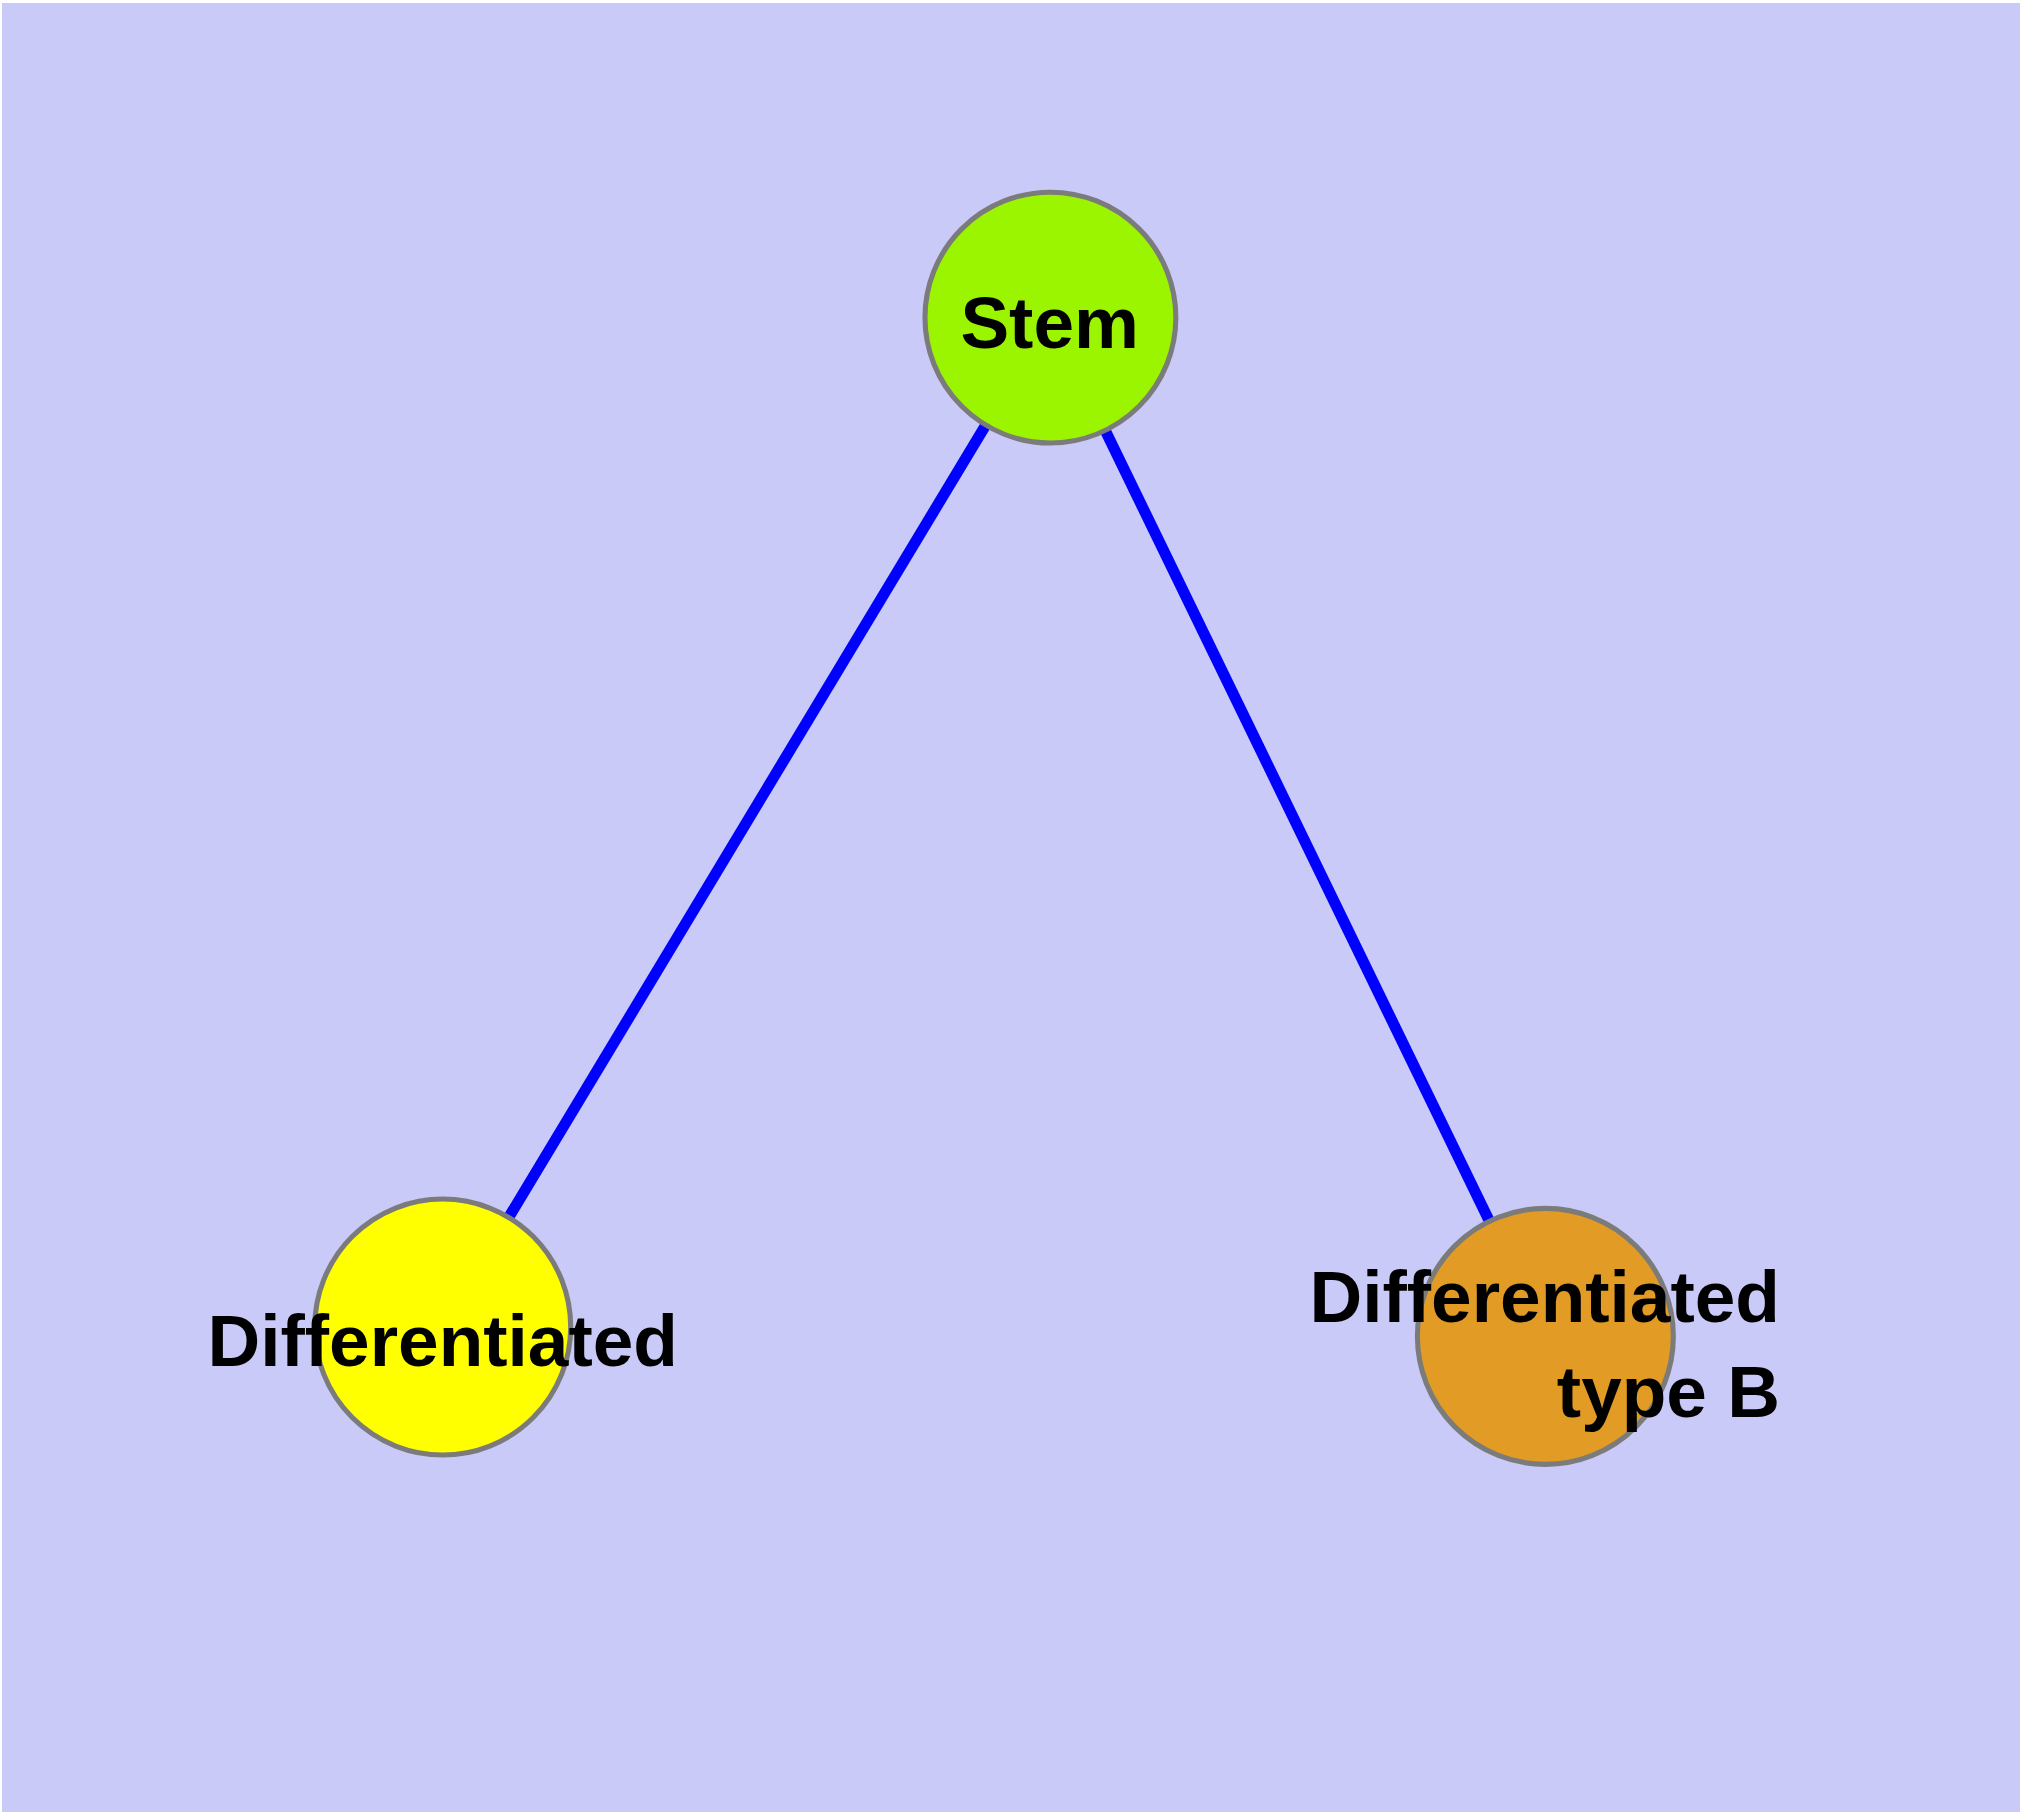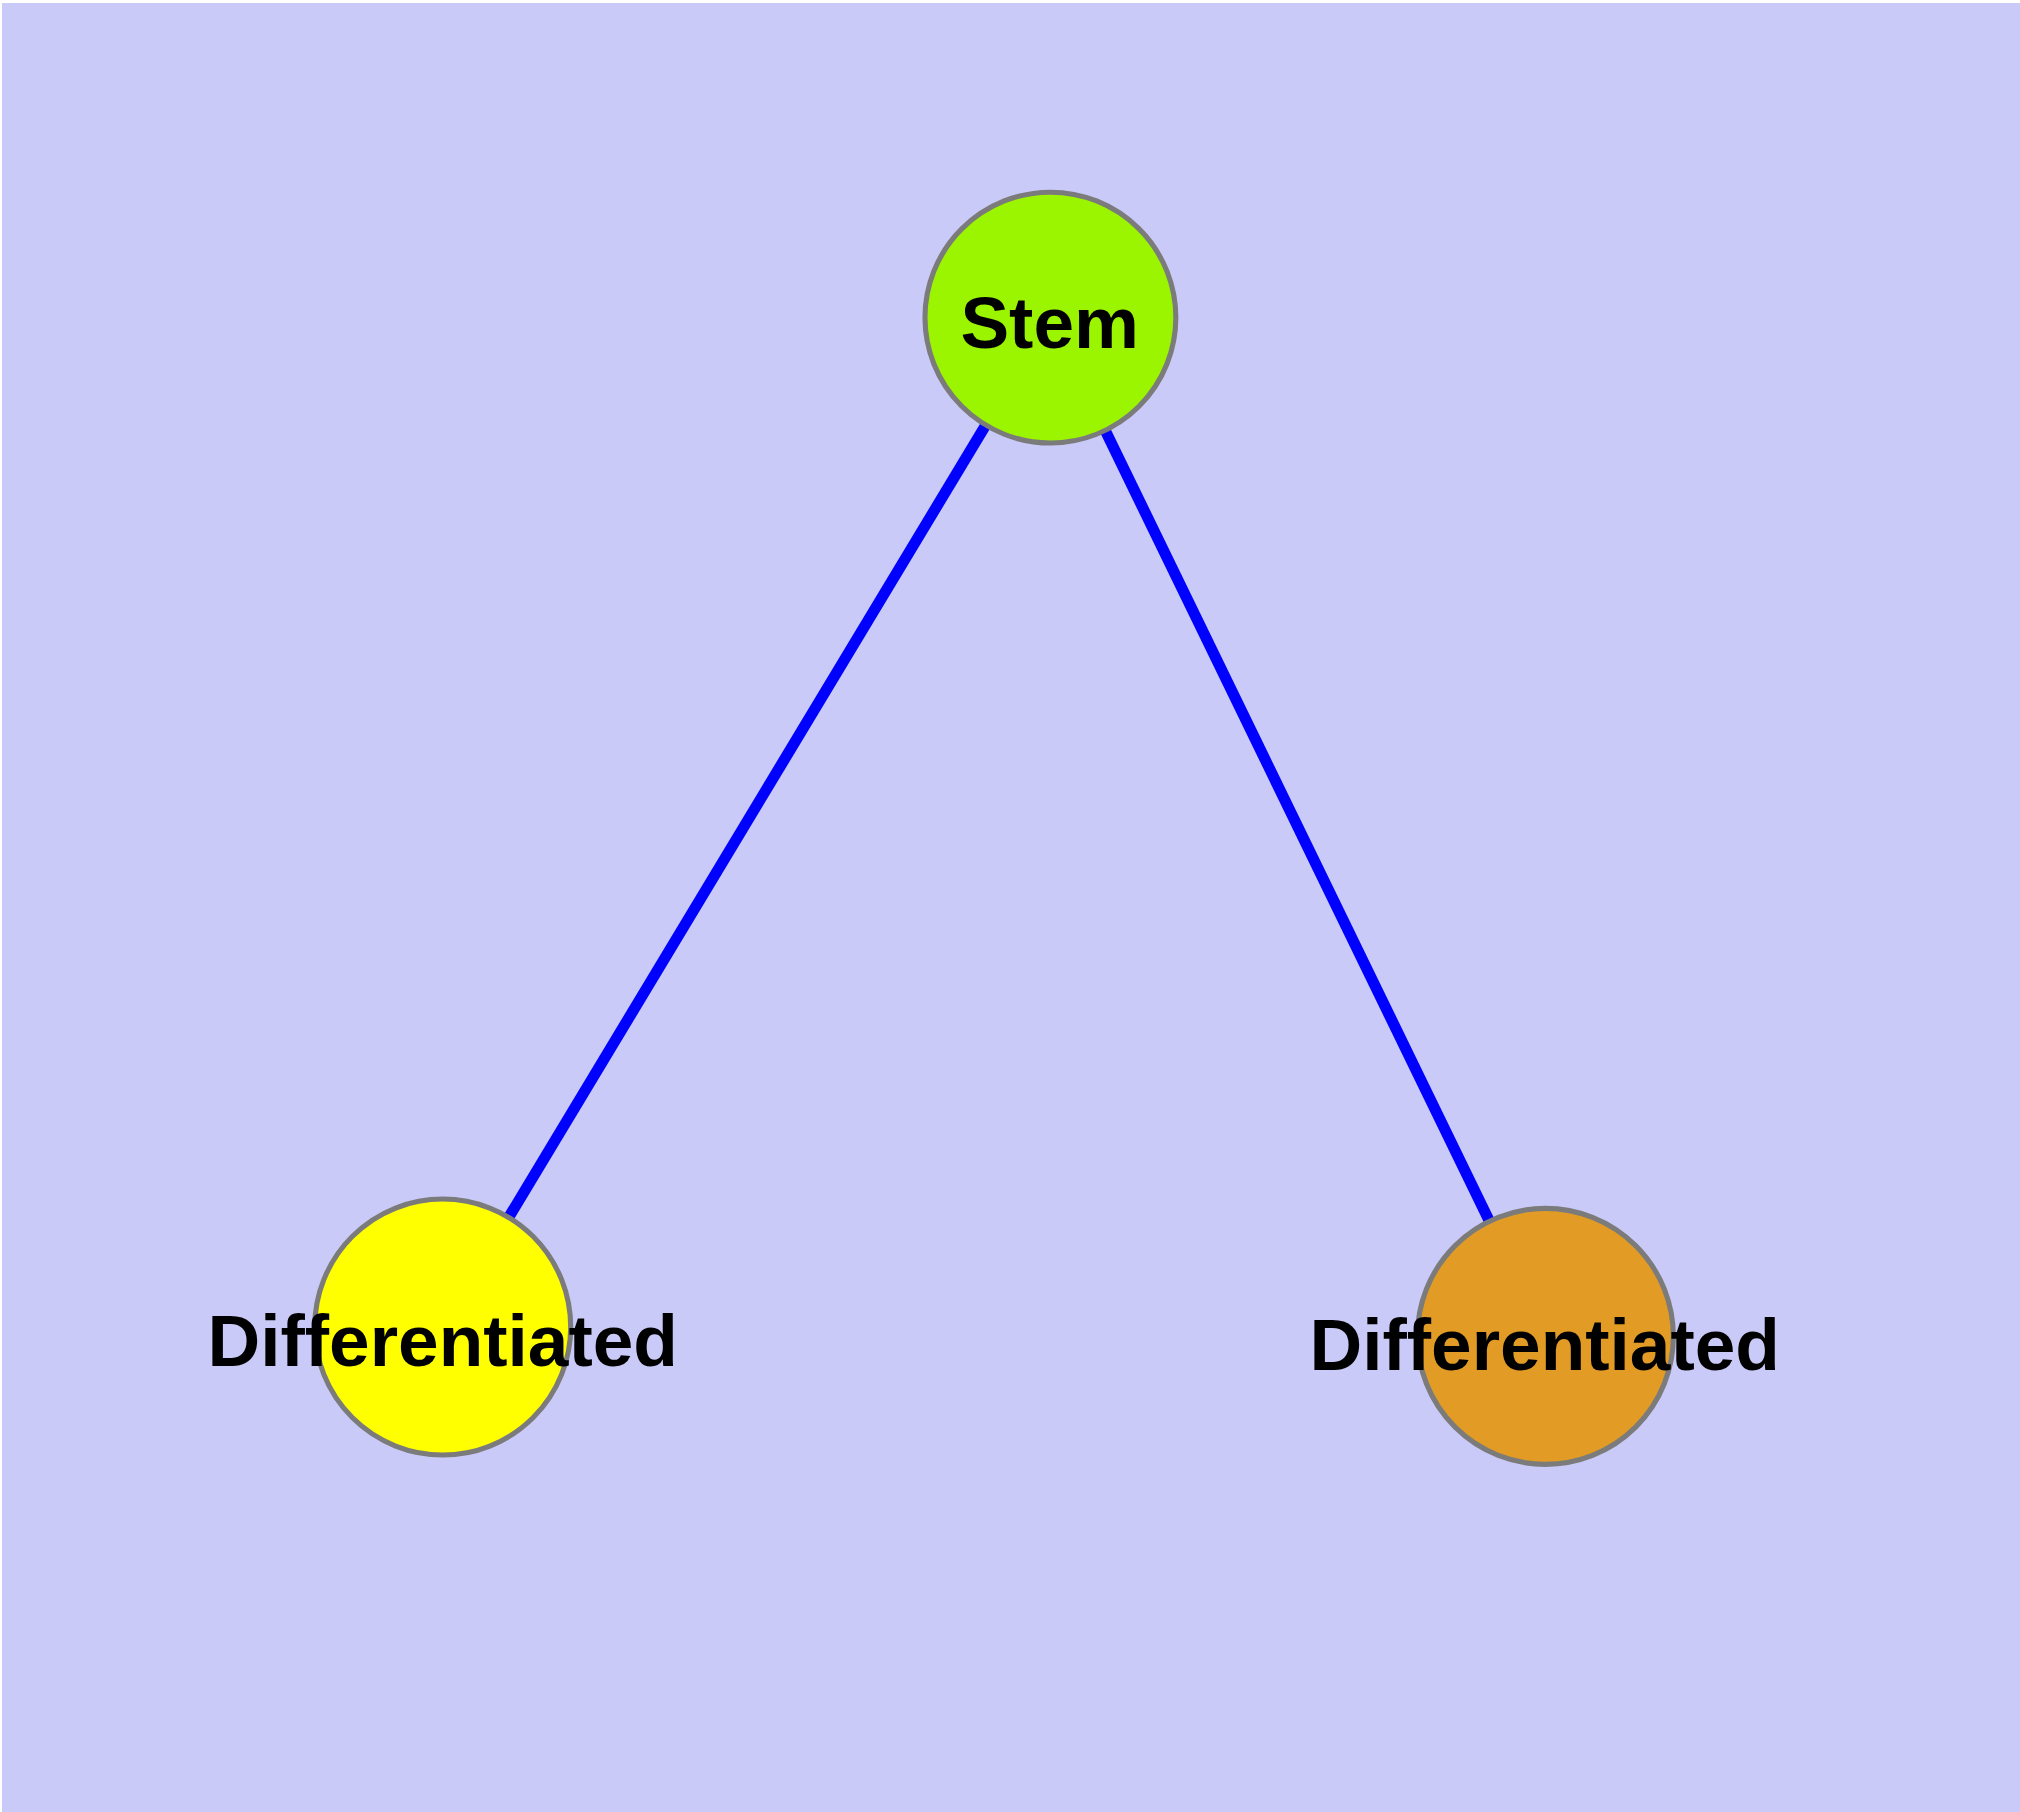--- a/index.html
+++ b/index.html
@@ -53,15 +53,16 @@
   <div class="node-label" style="left: 1048px; top: 319px; color: rgb(0, 0, 0);">
     <span class="line">Stem</span>
   </div>
 
   <div class="node-label" style="left: 441px; top: 1337px; color: rgb(0, 0, 0);">
     <span class="line">Differentiated</span>
   </div>
 
   <div class="node-label" style="left: 1543px; top: 1341px; color: rgb(0, 0, 0);">
     <span class="line">Differentiated</span>
+    <span class="line">type B</span>
   </div>
 </div>
 
 
 </body></html>

